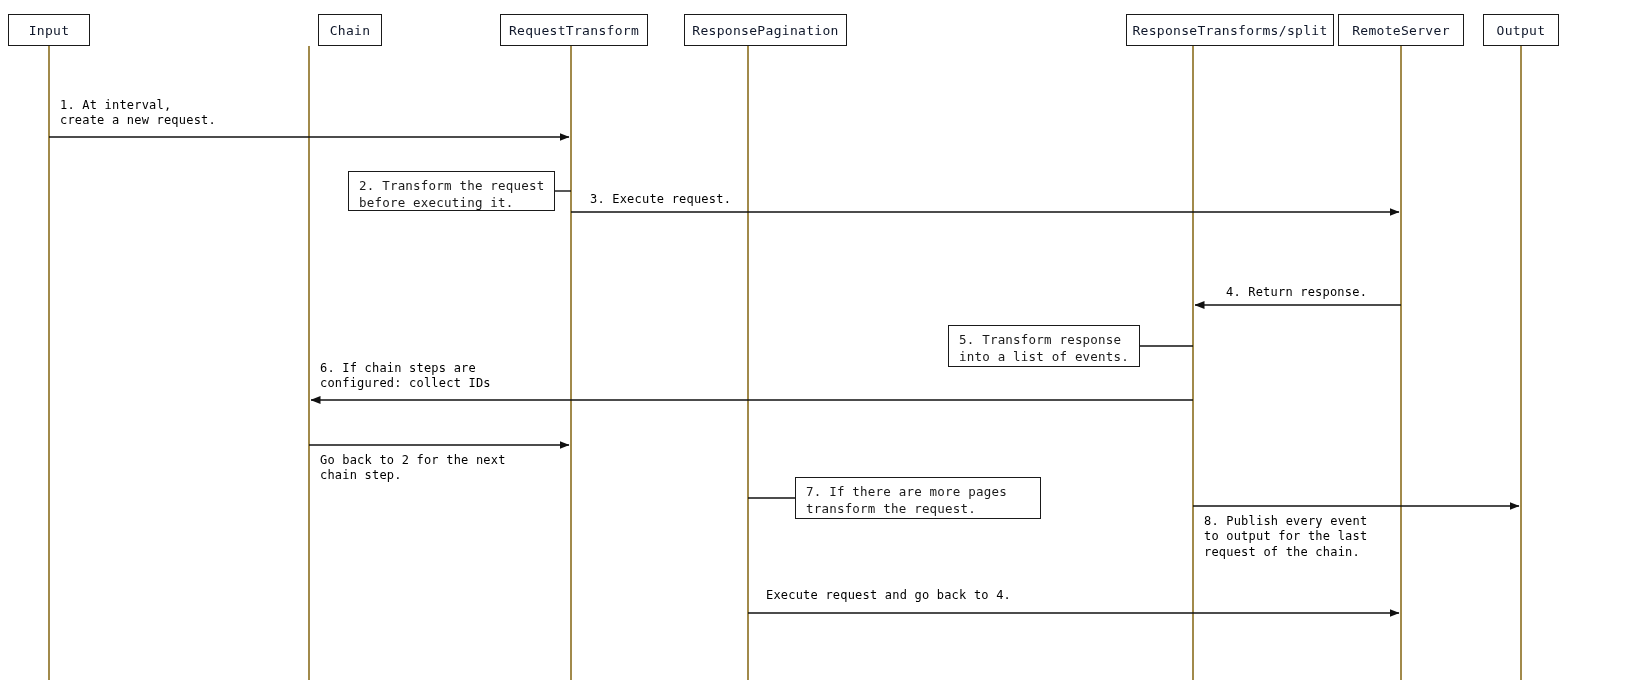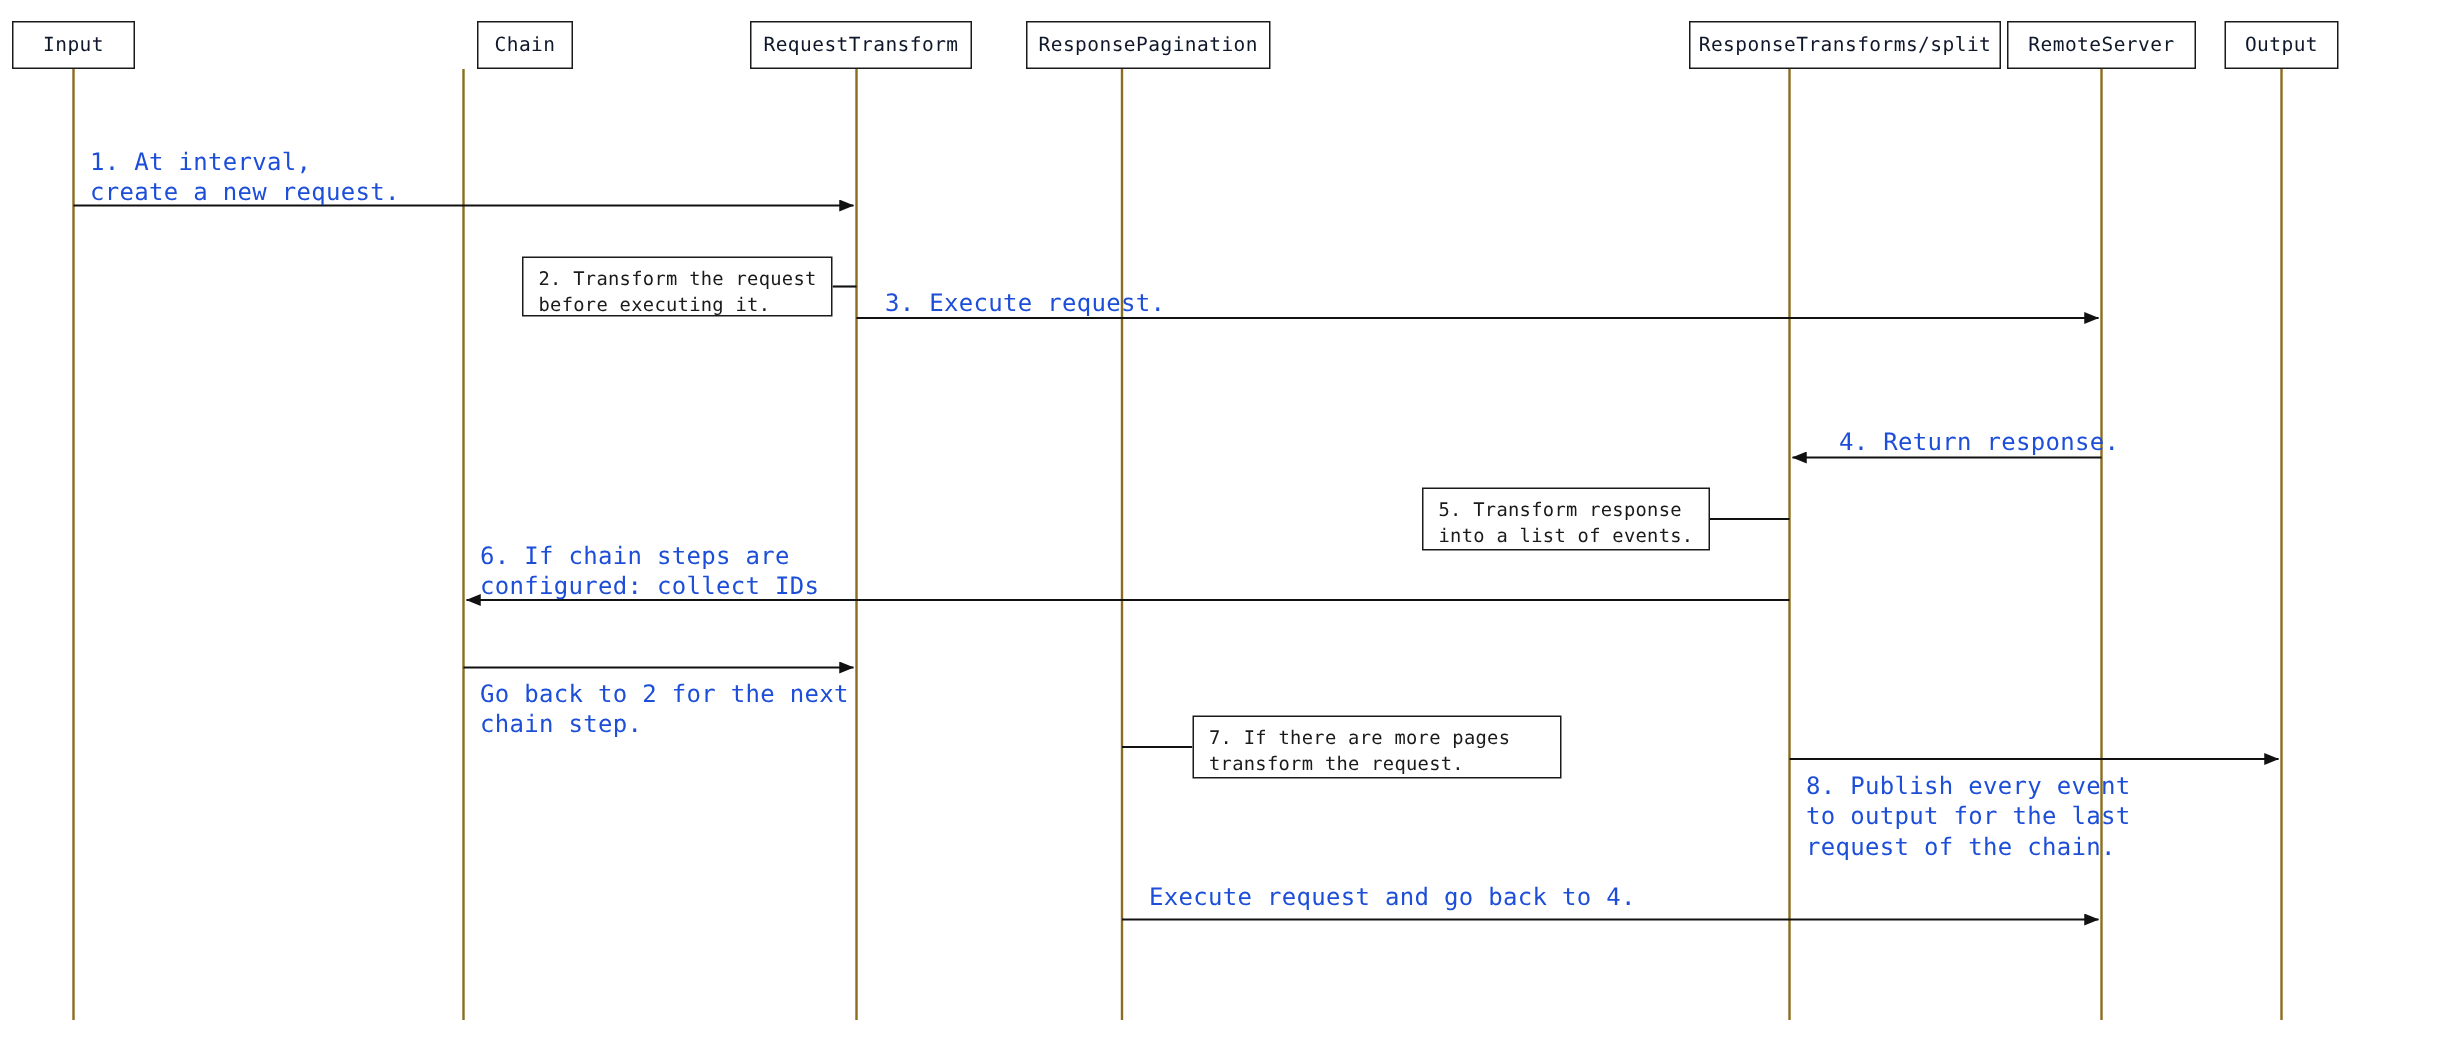--- a/index.html
+++ b/index.html
@@ -44,22 +44,22 @@
     background: #ffffff;
     color: #1a1a1a;
     font-size: 12.5px;
     line-height: 1.35;
     padding: 6px 10px;
     white-space: pre;
     letter-spacing: 0.2px;
   }
   .msg-label {
     position: absolute;
-    color: #1d4ed8;
-    font-size: 16px;
+    color: #000000;
+    font-size: 12px;
     line-height: 1.28;
     white-space: pre;
     letter-spacing: 0.2px;
   }
   .lifeline-hit {
     position: absolute;
     width: 9px;
     cursor: default;
   }
 </style>

